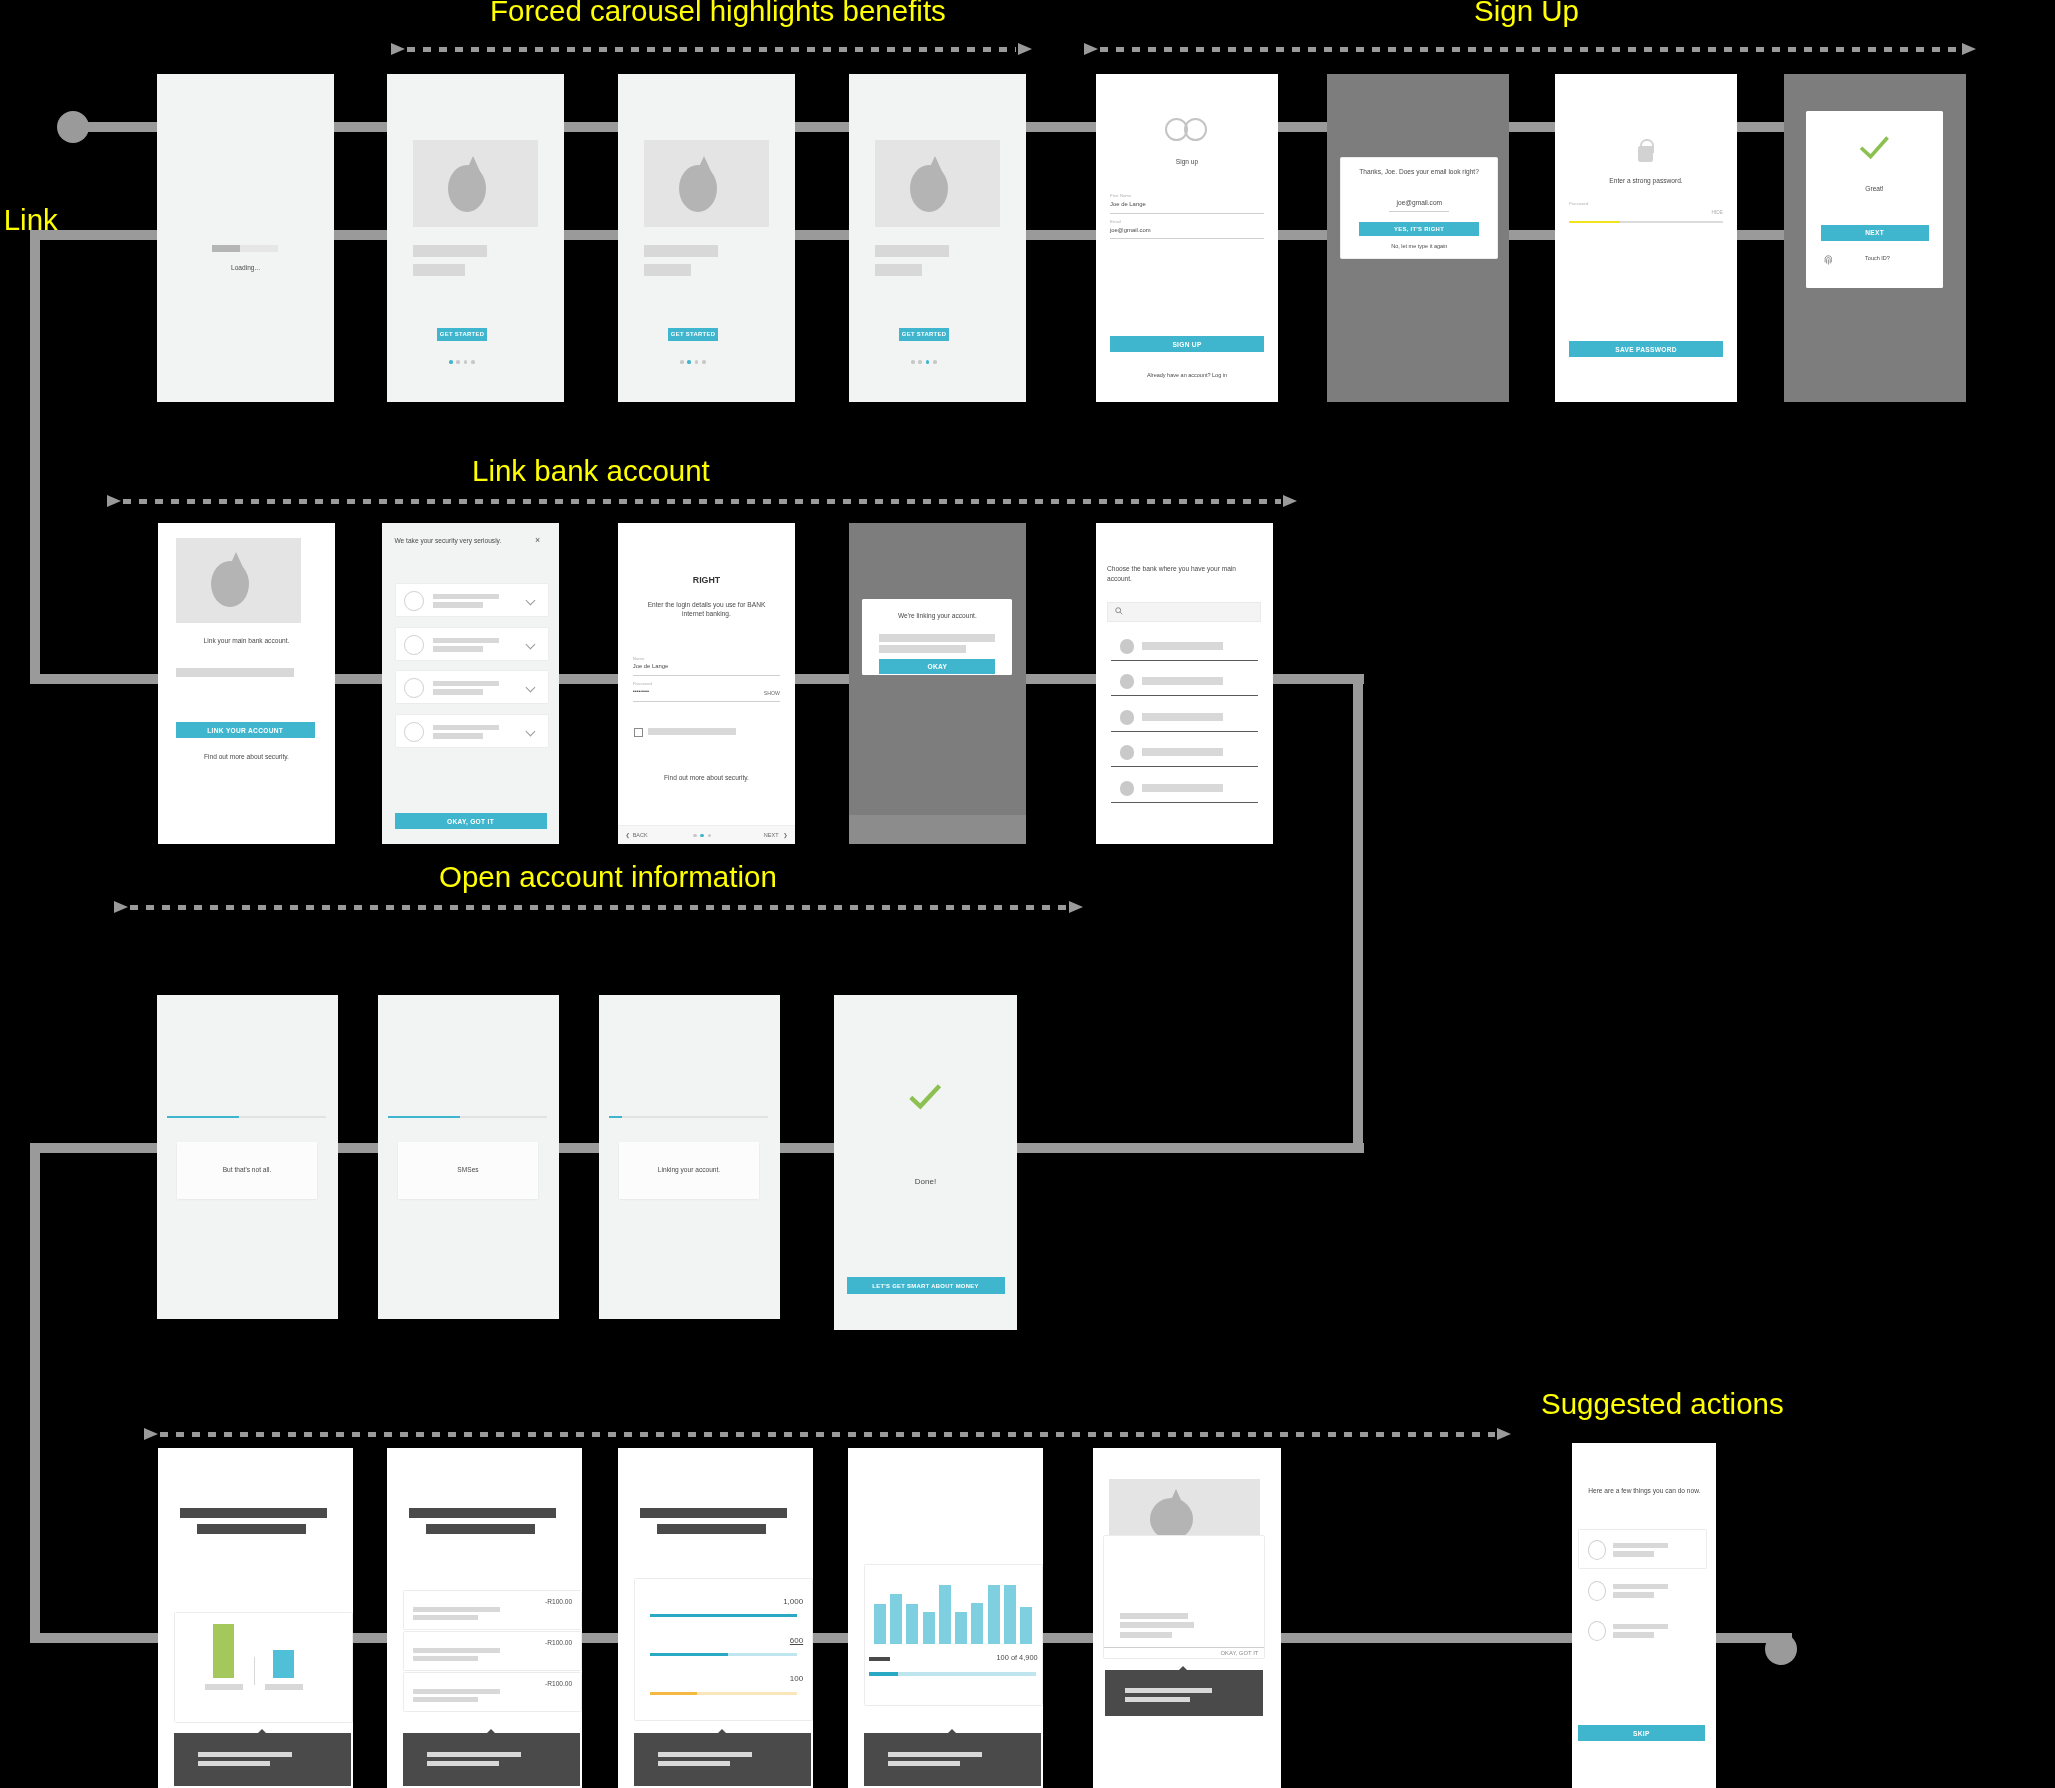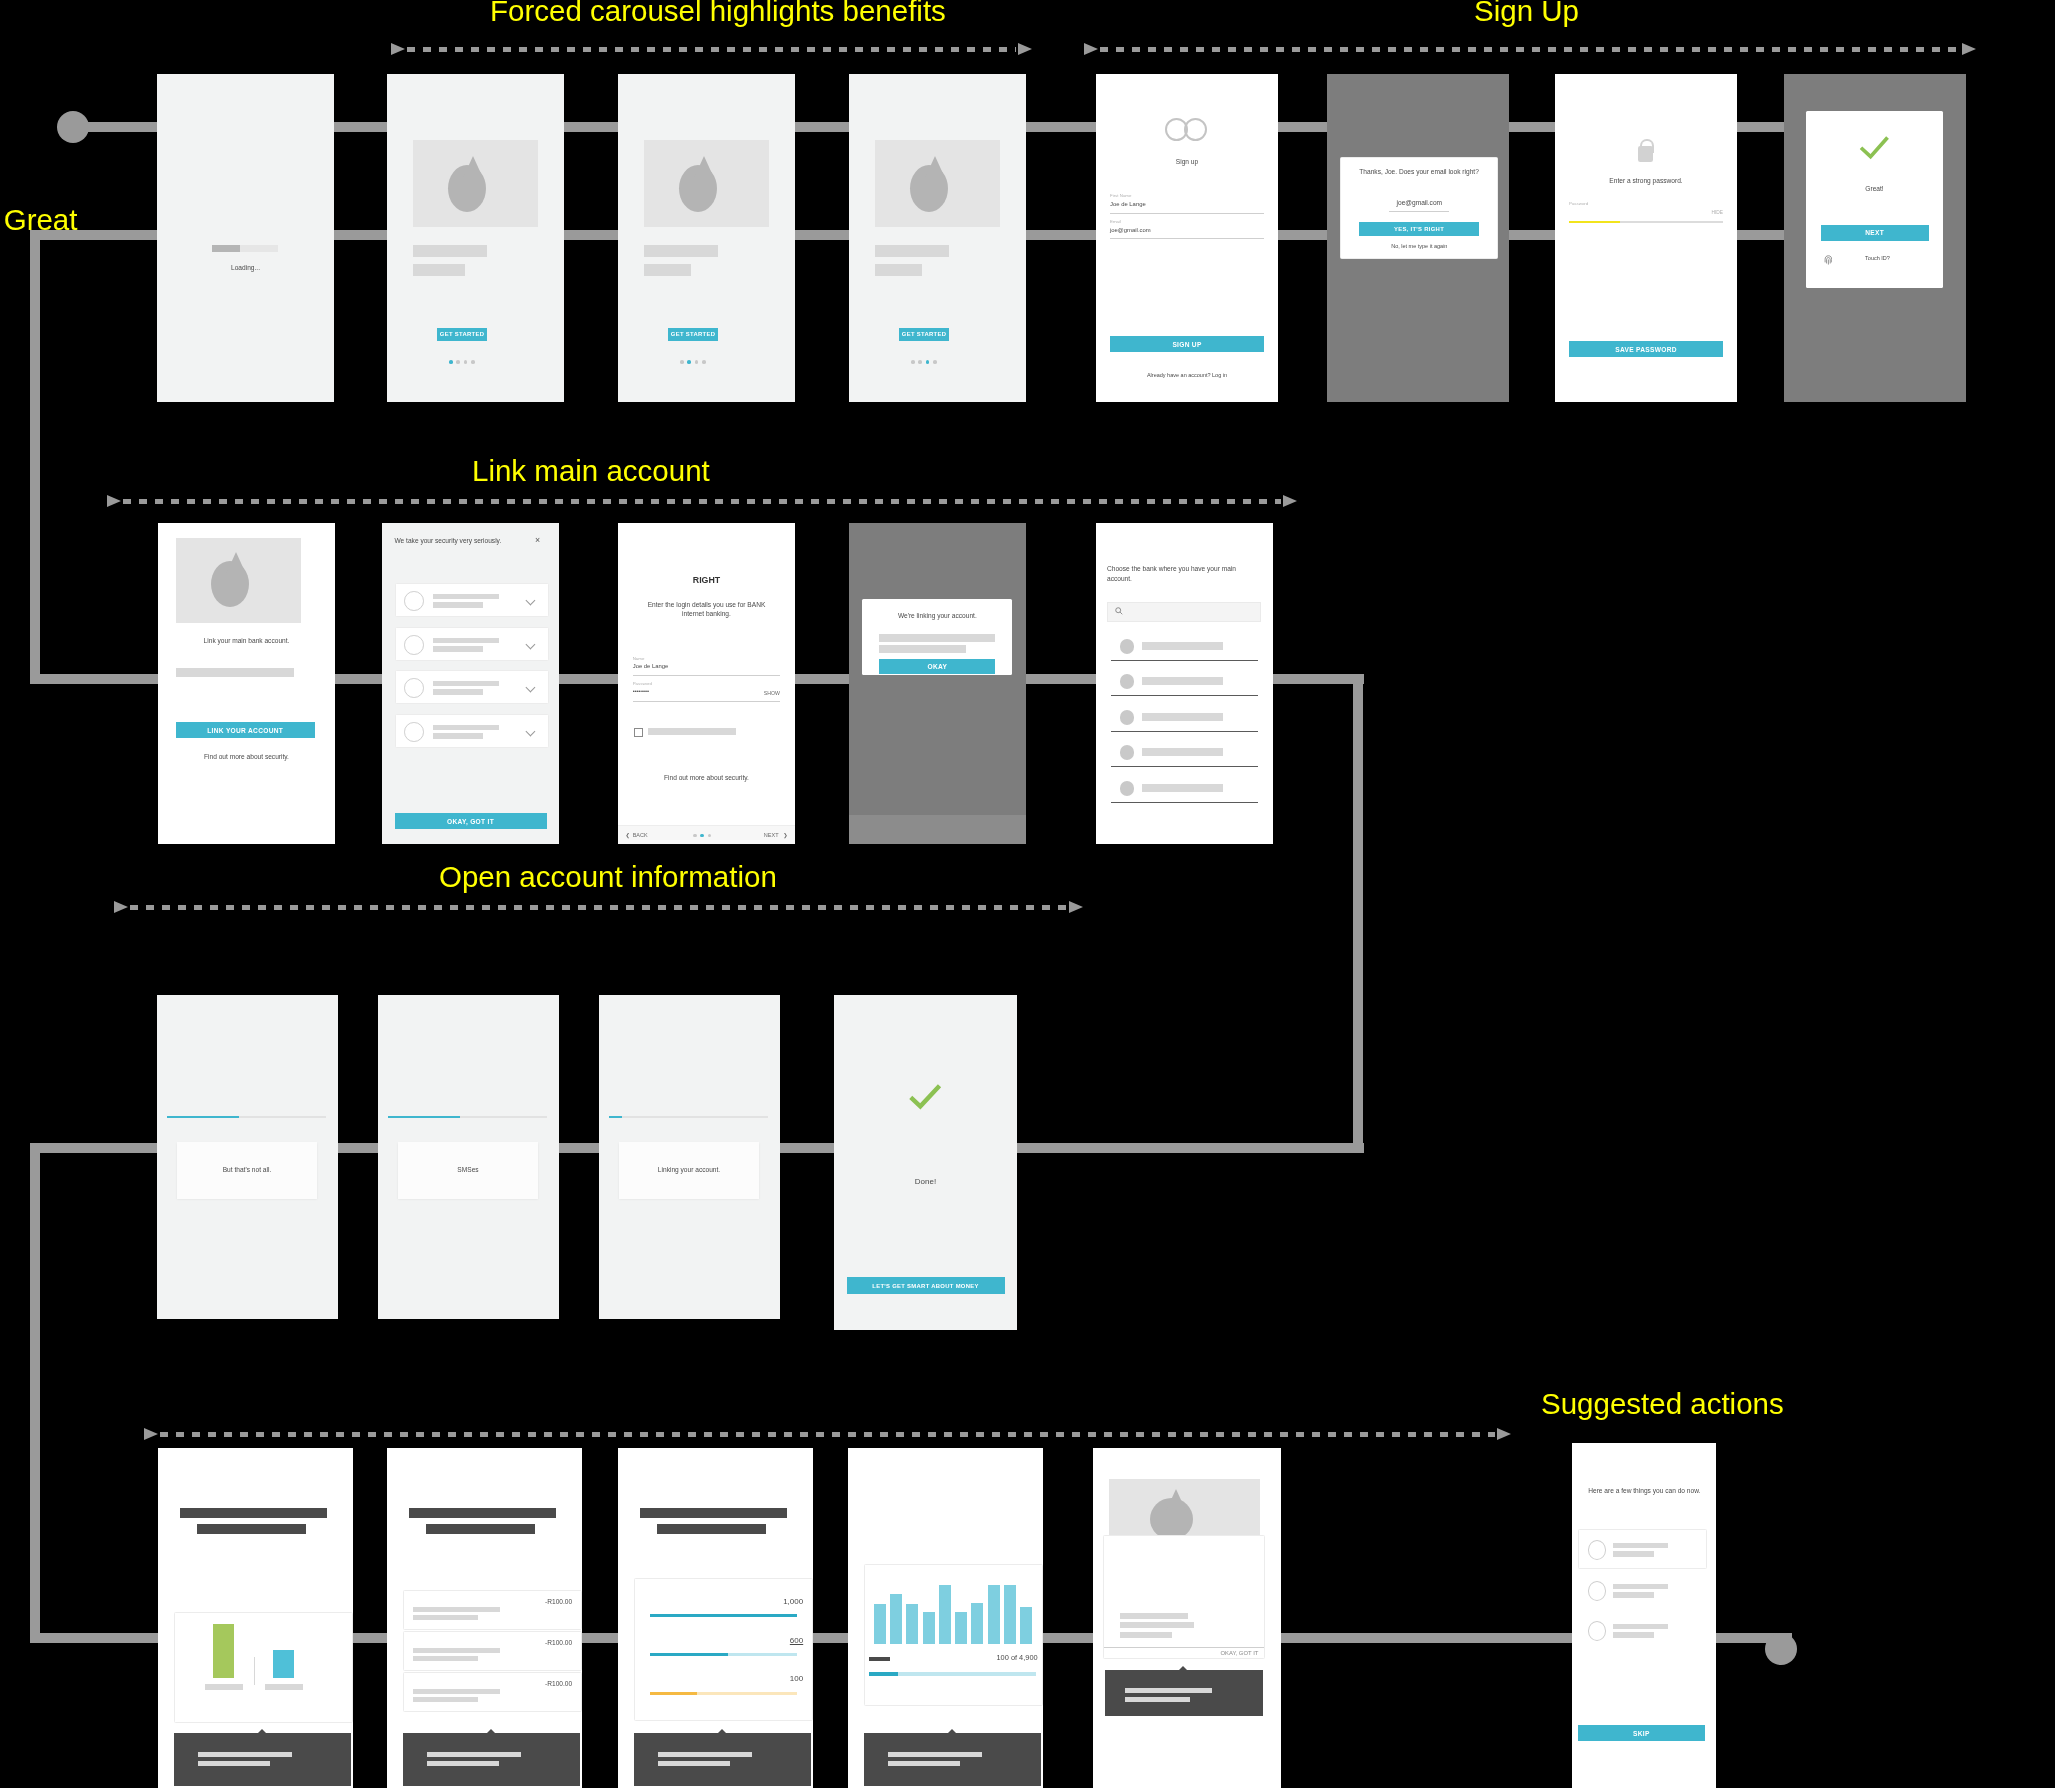--- a/index.html
+++ b/index.html
@@ -97,21 +97,21 @@
       <div class="tipR"></div>
   </div>
 
   <div class="phase-label" style="left:1474px;top:-3.7px;">Sign Up</div>
   <div class="span-arrow" style="left:1084px;top:43px;width:892px;">
     <div class="tipL" style="border-right:none;border-left:14.7px solid #9a9a9a;"></div>
     <div class="dash"></div>
       <div class="tipR"></div>
   </div>
 
-  <div class="phase-label" style="left:472px;top:456px;">Link  main account</div>
+  <div class="phase-label" style="left:472px;top:456px;">Link  bank account</div>
   <div class="span-arrow" style="left:107px;top:495px;width:1190px;">
     <div class="tipL" style="border-right:none;border-left:14.7px solid #9a9a9a;"></div>
     <div class="dash"></div>
       <div class="tipR"></div>
   </div>
 
   <div class="phase-label" style="left:439px;top:862px;">Open account information</div>
   <div class="span-arrow" style="left:114px;top:901px;width:969px;">
     <div class="tipL" style="border-right:none;border-left:14.7px solid #9a9a9a;"></div>
     <div class="dash"></div>
@@ -119,21 +119,21 @@
   </div>
 
   <div class="span-arrow" style="left:144px;top:1428px;width:1367px;">
     <div class="tipL" style="border-right:none;border-left:14.7px solid #9a9a9a;"></div>
     <div class="dash"></div>
       <div class="tipR"></div>
   </div>
 
   <div class="phase-label" style="left:1541px;top:1389px;">Suggested actions</div>
 
-  <div class="phase-label" style="left:3.7px;top:206px;top:205px;">Great</div>
+  <div class="phase-label" style="left:3.7px;top:206px;top:205px;">Link</div>
 
   <div class="screen" style="left:157px;top:74px;width:177px;height:328px;">
     <div class="bar lt" style="left:55px;top:171px;width:66px;height:6.6px;"></div>
     <div class="bar" style="left:55px;top:171px;width:28px;height:6.6px;background:#b5b5b5;"></div>
     <div class="ph-text" style="left:0;top:190px;width:177px;">Loading...</div>
   </div>
 
   <div class="screen" style="left:387px;top:74px;width:177px;height:328px;">
     <div class="logo-box" style="left:26px;top:66px;width:125px;height:87px;">
       <div class="logo-circ" style="left:35px;top:25px;width:38px;height:47px;"></div>

